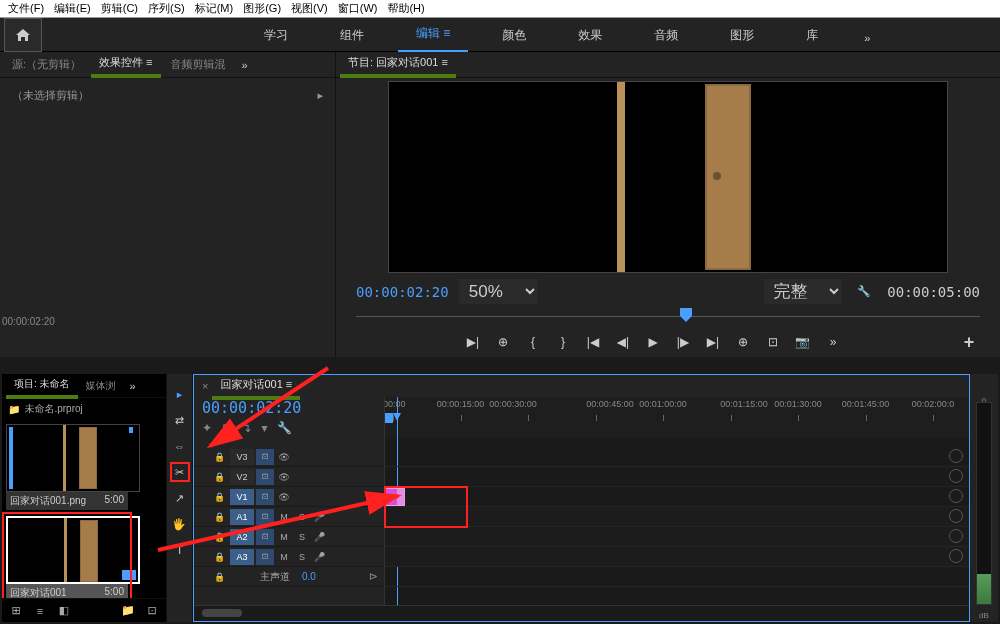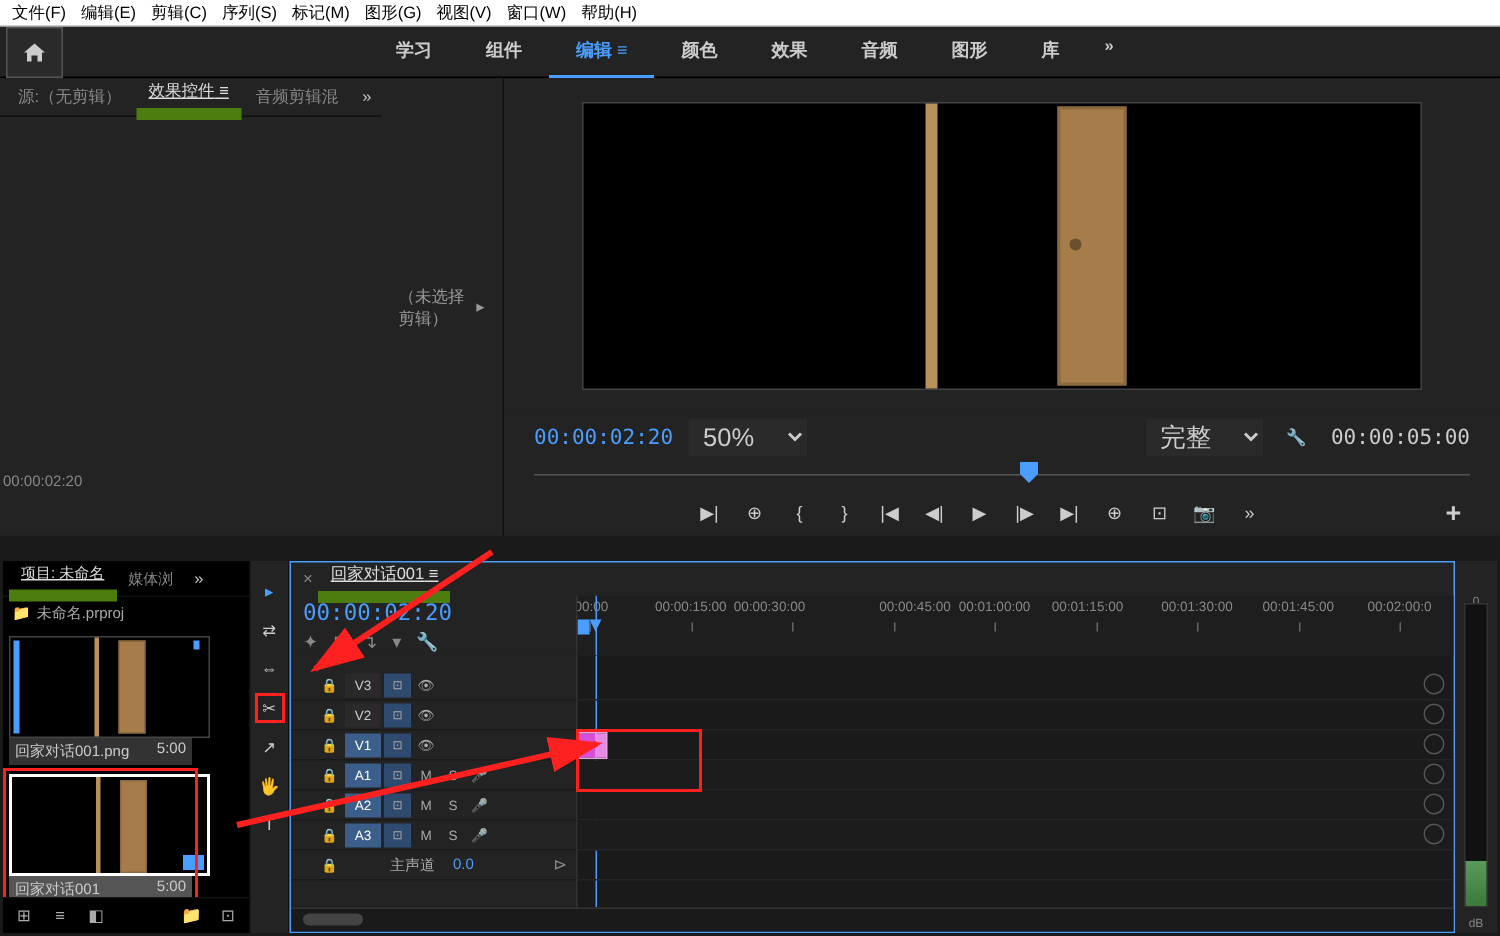--- a/index.html
+++ b/index.html
@@ -5,31 +5,31 @@
 * { margin: 0; padding: 0; box-sizing: border-box; font-family: "Microsoft YaHei", sans-serif; user-select: none; }
 body { background: #1a1a1a; width: 1000px; height: 624px; overflow: hidden; position: relative; color: #ccc; font-size: 11px; }
 
 
 .menu-bar { background: #fff; height: 18px; display: flex; align-items: center; padding: 0 4px; gap: 2px; border-bottom: 1px solid #999; }
 .menu-item { padding: 0 4px; color: #000; font-size: 11px; cursor: pointer; }
 
 
 .header { background: #232323; height: 34px; display: flex; align-items: center; border-bottom: 1px solid #000; }
 .home-btn { width: 38px; height: 34px; display: flex; align-items: center; justify-content: center; border: 1px solid #555; margin: 2px 4px; background: #2a2a2a; cursor: pointer; }
-.workspace-tabs { display: flex; align-items: flex-start; margin-left: 200px; gap: 0; font-weight: bold; }
+.workspace-tabs { display: flex; align-items: flex-end; margin-left: 200px; gap: 16px; }
 .ws-tab { padding: 8px 18px; color: #ccc; font-size: 12px; cursor: pointer; }
 .ws-tab.active { color: #4a9eff; border-bottom: 2px solid #4a9eff; }
 .ws-more { padding: 8px 12px; cursor: pointer; }
 
 
 .top-panels { display: flex; height: 305px; background: #232323; }
-.left-panel { width: 335px; background: #232323; display: flex; flex-direction: row; }
+.left-panel { width: 335px; background: #232323; display: flex; flex-direction: column; }
 .panel-tabs { display: flex; height: 26px; border-bottom: 1px solid #111; align-items: center; padding-left: 4px; gap: 2px; }
 .panel-tab { padding: 4px 8px; color: #888; font-size: 11px; cursor: pointer; white-space: nowrap; }
-.panel-tab.active { color: #ddd; border-bottom: 8px solid #4d7c0f; text-decoration: underline; }
+.panel-tab.active { color: #ddd; border-bottom: 4px solid #4d7c0f; }
 .panel-more { padding: 0 6px; cursor: pointer; }
 .no-clip { padding: 10px 12px; color: #999; font-size: 11px; display: flex; justify-content: space-between; align-items: center; }
 
 .right-panel { flex: 1; background: #232323; display: flex; flex-direction: column; border-left: 1px solid #111; }
 .program-monitor { flex: 1; display: flex; align-items: center; justify-content: center; background: #232323; }
 .monitor-canvas { width: 560px; height: 192px; background: #000; border: 1px solid #444; position: relative; }
 .door-bg { position: absolute; left: 228px; top: 0; width: 8px; height: 100%; background: #b8915b; }
 .door { position: absolute; left: 316px; top: 2px; width: 46px; height: 186px; background: #a67d4a; border: 2px solid #8b6a3f; }
 .door-knob { position: absolute; left: 6px; top: 86px; width: 8px; height: 8px; background: #6b5030; border-radius: 50%; }
 
@@ -164,20 +164,23 @@
       <span class="panel-tab">音频剪辑混</span>
       <span class="panel-more">»</span>
     </div>
     <div class="no-clip">
       <span>（未选择剪辑）</span>
       <span>▸</span>
     </div>
   </div>
 
   <div class="right-panel">
+    <div class="panel-tabs">
+      <span class="panel-tab active"><span>节目: 回家对话001</span> ≡</span>
+    </div>
     <div class="program-monitor">
       <div class="monitor-canvas">
         <div class="door-bg"></div>
         <div class="door">
           <div class="door-knob"></div>
         </div>
       </div>
     </div>
     <div class="monitor-controls">
       <div class="tc-row">
@@ -299,21 +302,21 @@
             <div class="ruler-label" style="left: 8px;">:00:00</div>
             <div class="ruler-tick" style="left: 8px;"></div>
             <div class="ruler-label" style="left: 75.5px;">00:00:15:00</div>
             <div class="ruler-tick" style="left: 75.5px;"></div>
             <div class="ruler-label" style="left: 128px;">00:00:30:00</div>
             <div class="ruler-tick" style="left: 143px;"></div>
             <div class="ruler-label" style="left: 225px;">00:00:45:00</div>
             <div class="ruler-tick" style="left: 210.5px;"></div>
             <div class="ruler-label" style="left: 278px;">00:01:00:00</div>
             <div class="ruler-tick" style="left: 278px;"></div>
-            <div class="ruler-label" style="left: 340px;">00:01:15:00</div>
+            <div class="ruler-label" style="left: 359px;">00:01:15:00</div>
             <div class="ruler-tick" style="left: 345.5px;"></div>
             <div class="ruler-label" style="left: 413px;">00:01:30:00</div>
             <div class="ruler-tick" style="left: 413px;"></div>
             <div class="ruler-label" style="left: 480.5px;">00:01:45:00</div>
             <div class="ruler-tick" style="left: 480.5px;"></div>
             <div class="ruler-label" style="left: 548px; text-align: center;">00:02:00:0</div>
             <div class="ruler-tick" style="left: 548px;"></div>
           </div>
         <div class="ruler-in"></div>
         <div class="ruler-playhead" style="left:12px"></div>

